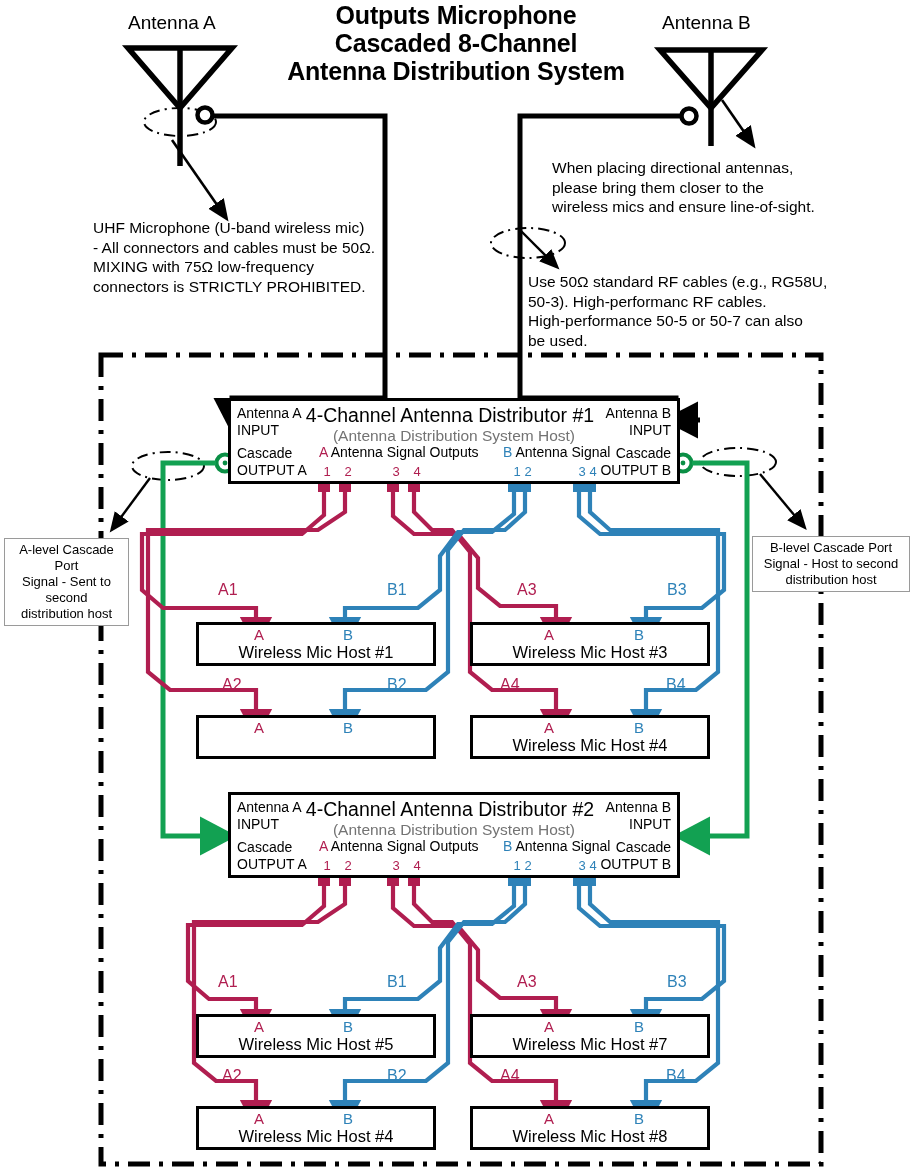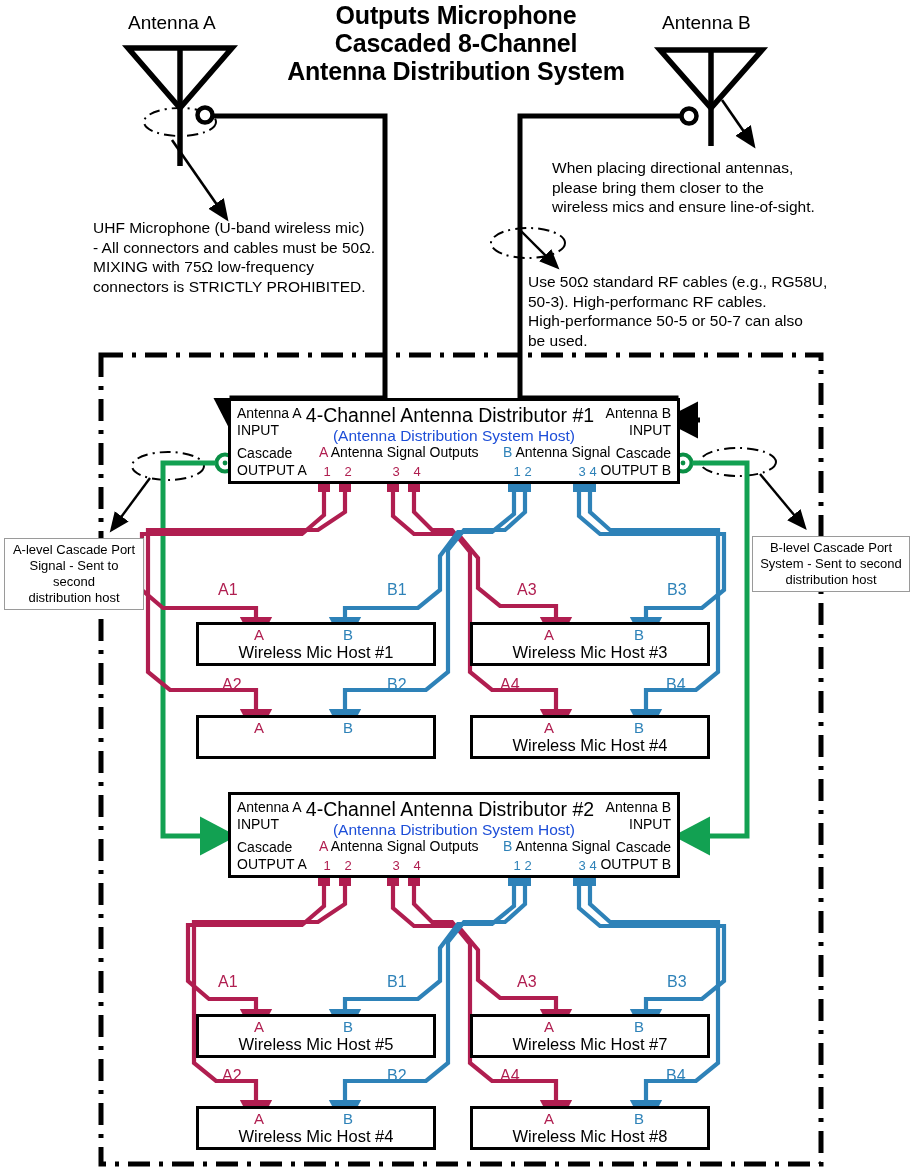--- a/index.html
+++ b/index.html
@@ -64,21 +64,21 @@
     font-size: 19.5px;
     line-height: 21px;
     color: #000;
     top: 4px;
   }
   .dist .dsub {
     position: absolute;
     left: 0; right: 0;
     text-align: center;
     font-size: 15.5px;
-    color: #1d4ed8;
+    color: #737373;
     top: 26px;
   }
   .dist .dcorner {
     position: absolute;
     font-size: 14px;
     line-height: 16.5px;
     color: #000;
     white-space: pre-line;
   }
   .dist .ant-a { left: 6px; top: 4px; }
@@ -295,28 +295,28 @@
 MIXING with 75Ω low-frequency
 connectors is STRICTLY PROHIBITED.</div>
   <div class="note" style="left:552px; top:158px; width:320px;">When placing directional antennas,
 please bring them closer to the
 wireless mics and ensure line-of-sight.</div>
   <div class="note" style="left:528px; top:272px; width:330px;">Use 50Ω standard RF cables (e.g., RG58U,
 50-3). High-performanc RF cables.
 High-performance 50-5 or 50-7 can also
 be used.</div>
 
-  <div class="cascbox" style="left:4px; top:538px; width:140px;">
+  <div class="cascbox" style="left:4px; top:538px; width:125px;">
     <span style="white-space:pre-line;">A-level Cascade Port
 Signal - Sent to second
 distribution host</span>
   </div>
   <div class="cascbox" style="left:752px; top:536px; width:158px;">
     <span style="white-space:pre-line;">B-level Cascade Port
-System - Sent to second
+Signal - Host to second
 distribution host</span>
   </div>
 
   <div class="dist" style="left:228px; top:398px; width:452px; height:86px;">
     <div class="dtitle">4-Channel Antenna Distributor #1</div>
     <div class="dsub">(Antenna Distribution System Host)</div>
     <div class="dcorner ant-a">Antenna A
 INPUT</div>
     <div class="dcorner ant-b">Antenna B
 INPUT</div>

